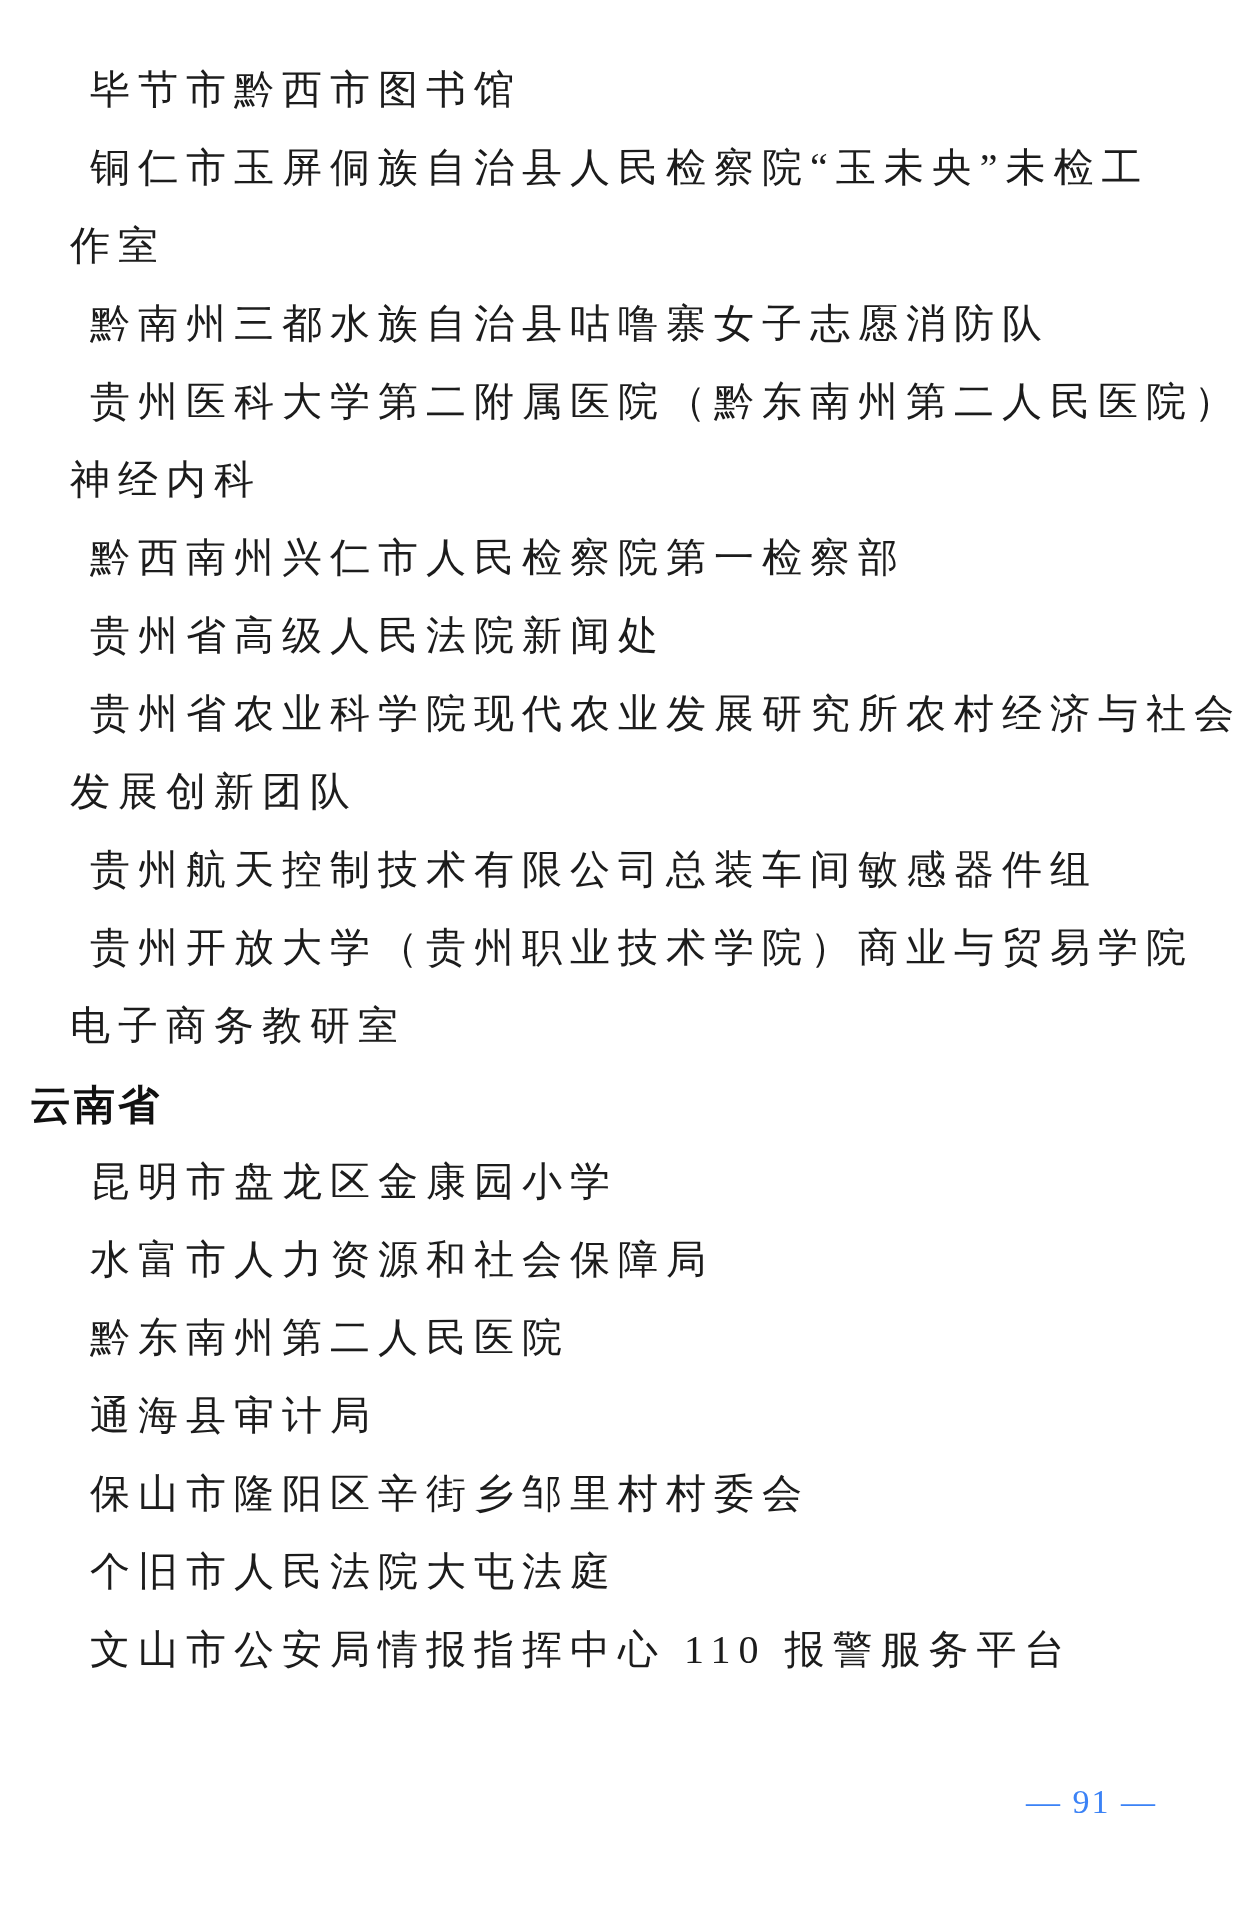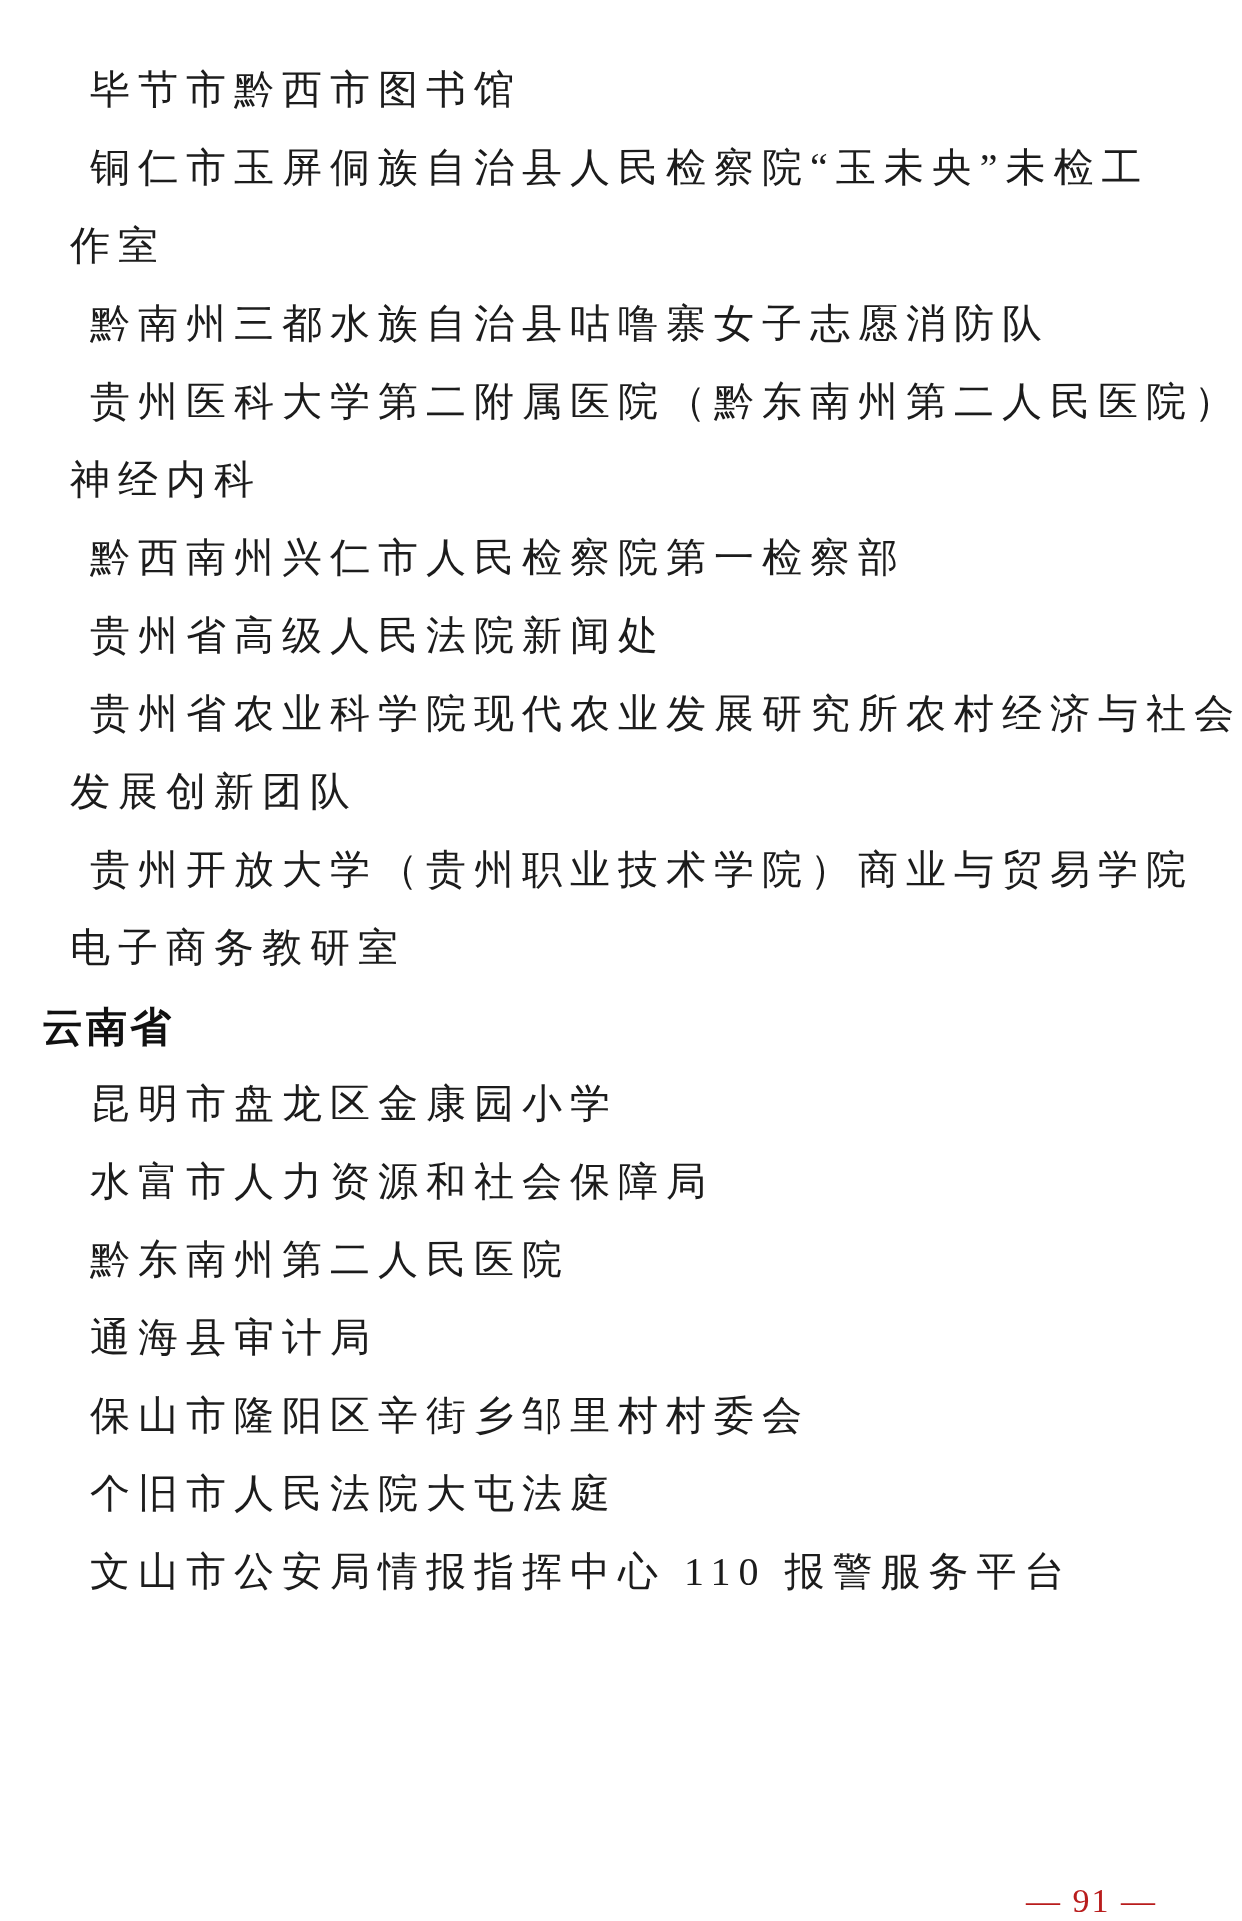--- a/index.html
+++ b/index.html
@@ -32,54 +32,55 @@
     line-height: 52px;
     letter-spacing: 8px;
   }
   .line.item {
     padding-left: 90px;
   }
   .line.cont {
     padding-left: 70px;
   }
   .line.header {
-    padding-left: 42px;
+    padding-left: 30px;
     font-family: Liberation Sans, sans-serif;
     font-weight: bold;
     font-size: 41px;
     letter-spacing: 3px;
     line-height: 54px;
     color: #111111;
   }
   .page-number {
     position: absolute;
-    top: 1882px;
+    top: 1783px;
     right: 85px;
     font-size: 34px;
     line-height: 38px;
     letter-spacing: 2px;
-    color: #b91c1c;
+    color: #3b82f6;
     margin-left: 42px;
   }
 </style>
 </head>
 <body>
 
 <div class="page">
   <div class="content">
     <div class="line item">毕节市黔西市图书馆</div>
     <div class="line item">铜仁市玉屏侗族自治县人民检察院“玉未央”未检工</div>
     <div class="line cont">作室</div>
     <div class="line item">黔南州三都水族自治县咕噜寨女子志愿消防队</div>
     <div class="line item">贵州医科大学第二附属医院（黔东南州第二人民医院）</div>
     <div class="line cont">神经内科</div>
     <div class="line item">黔西南州兴仁市人民检察院第一检察部</div>
     <div class="line item">贵州省高级人民法院新闻处</div>
     <div class="line item">贵州省农业科学院现代农业发展研究所农村经济与社会</div>
     <div class="line cont">发展创新团队</div>
+    <div class="line item">贵州航天控制技术有限公司总装车间敏感器件组</div>
     <div class="line item">贵州开放大学（贵州职业技术学院）商业与贸易学院</div>
     <div class="line cont">电子商务教研室</div>
     <div class="line header">云南省</div>
     <div class="line item">昆明市盘龙区金康园小学</div>
     <div class="line item">水富市人力资源和社会保障局</div>
     <div class="line item">黔东南州第二人民医院</div>
     <div class="line item">通海县审计局</div>
     <div class="line item">保山市隆阳区辛街乡邹里村村委会</div>
     <div class="line item">个旧市人民法院大屯法庭</div>
     <div class="line item">文山市公安局情报指挥中心 110 报警服务平台</div>

